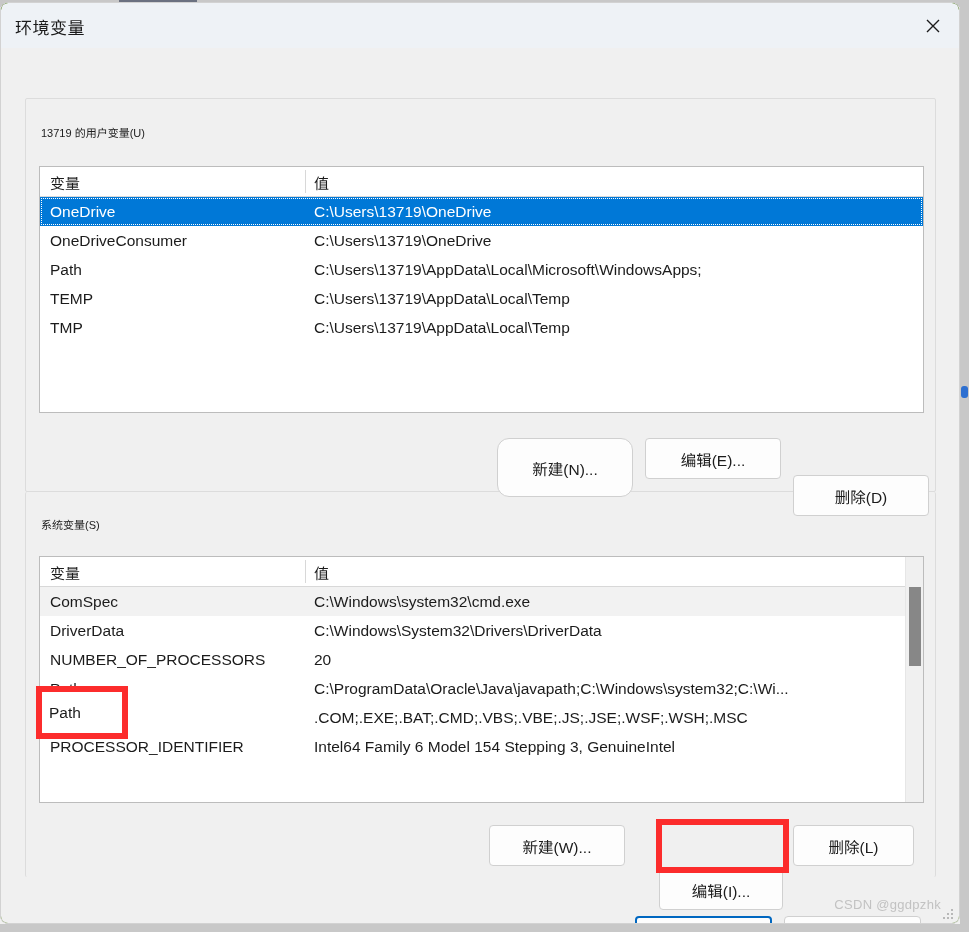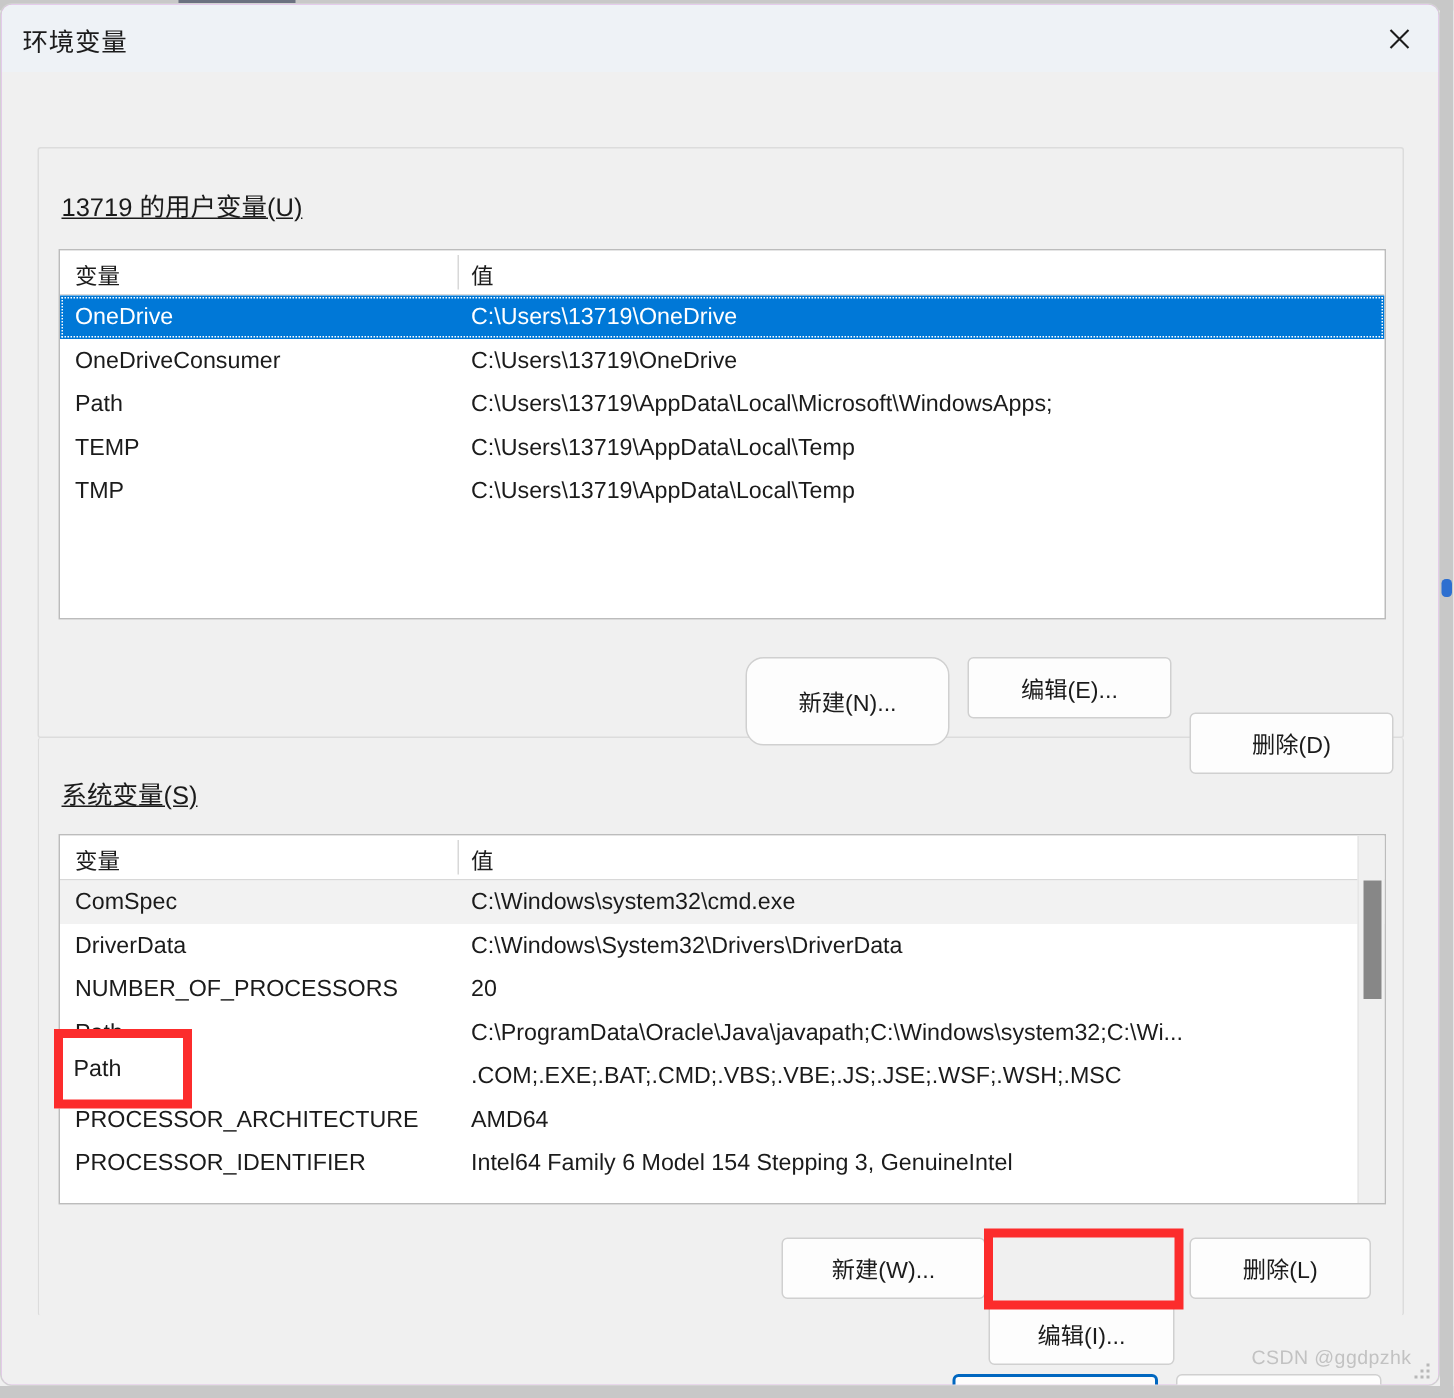--- a/index.html
+++ b/index.html
@@ -54,21 +54,21 @@
     width: 969px; height: 8px;
     background: #c8c8c8;
   }
 
   
   .dialog {
     position: absolute;
     left: 0; top: 2px;
     width: 960px;
     height: 922px;
-    background: #f0abfc;
+    background: #4d7c0f;
     border-radius: 8px 8px 8px 8px;
     border: 1px solid #d2d2d2;
     box-sizing: border-box;
     overflow: hidden;
   }
 
   .titlebar {
     position: relative;
     height: 45px;
     background: #eef2f6;
@@ -108,25 +108,24 @@
     border-radius: 2px;
     box-sizing: border-box;
     background: transparent;
   }
   .group-user  { left: 24px;  top: 50px;  width: 911px; height: 394px; }
   .group-sys   { left: 24px;  top: 444px; width: 911px; height: 385px;
                  border-top: none; border-left: 1px solid #dcdcdc; border-bottom: none; }
   .group-legend {
     position: absolute;
     background: #f0f0f0;
-    font-size: 17px;
+    font-size: 11px;
     color: #1b1b1b;
     padding: 0 6px;
     white-space: nowrap;
-    text-decoration: underline;
   }
   .legend-user { left: 34px; top: 76px; }
   .legend-sys  { left: 34px; top: 468px; }
 
   
   .listbox {
     position: absolute;
     background: #ffffff;
     border: 1px solid #bcbcbc;
     box-sizing: border-box;
@@ -232,21 +231,21 @@
     border: 2px solid #0067c0;
     background: #fdfdfd;
   }
 
   
   .btn-user-new  { left: 496px; top: 390px; width: 136px; height: 59px; border-radius: 12px; }
   .btn-user-edit { left: 644px; top: 390px; width: 136px; height: 41px; }
   .btn-user-del  { left: 792px; top: 390px; width: 136px; height: 41px; margin-top: 37px; }
 
   
-  .btn-sys-new   { left: 520px; top: 777px; width: 136px; height: 41px; }
+  .btn-sys-new   { left: 488px; top: 777px; width: 136px; height: 41px; }
   .btn-sys-edit  { left: 658px; top: 777px; width: 124px; height: 41px; margin-top: 44px; }
   .btn-sys-del   { left: 792px; top: 777px; width: 121px; height: 41px; }
 
   
   .btn-ok        { left: 634px; top: 868px; width: 137px; height: 41px; }
   .btn-cancel    { left: 783px; top: 868px; width: 137px; height: 41px; }
 
   
   .annot {
     position: absolute;
@@ -379,24 +378,20 @@
             </div>
             <div class="lv-row">
               <span class="cell-name">Path</span>
               <span class="cell-value">C:\ProgramData\Oracle\Java\javapath;C:\Windows\system32;C:\Wi...</span>
             </div>
             <div class="lv-row">
               <span class="cell-name">PATHEXT</span>
               <span class="cell-value">.COM;.EXE;.BAT;.CMD;.VBS;.VBE;.JS;.JSE;.WSF;.WSH;.MSC</span>
             </div>
             <div class="lv-row">
-              <span class="cell-name">PROCESSOR_ARCHITECTURE</span>
-              <span class="cell-value">AMD64</span>
-            </div>
-            <div class="lv-row">
               <span class="cell-name">PROCESSOR_IDENTIFIER</span>
               <span class="cell-value">Intel64 Family 6 Model 154 Stepping 3, GenuineIntel</span>
             </div>
           </div>
         <div class="vscroll">
           <div class="vscroll-thumb"></div>
         </div>
       </div>
 
       <button class="btn btn-sys-new">新建(W)...</button>

